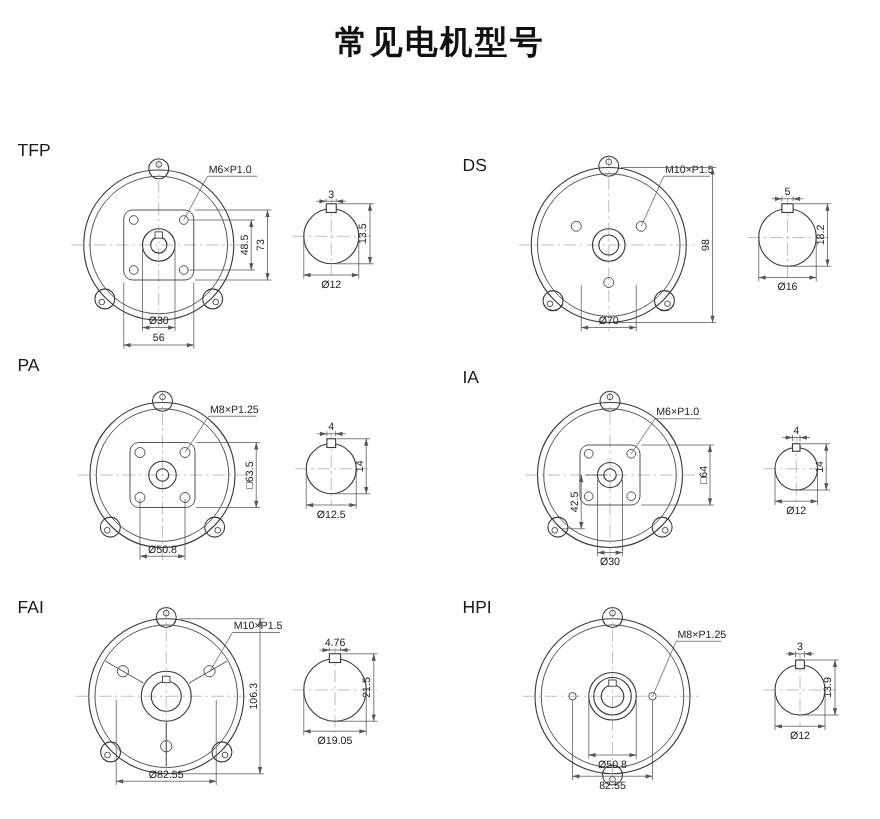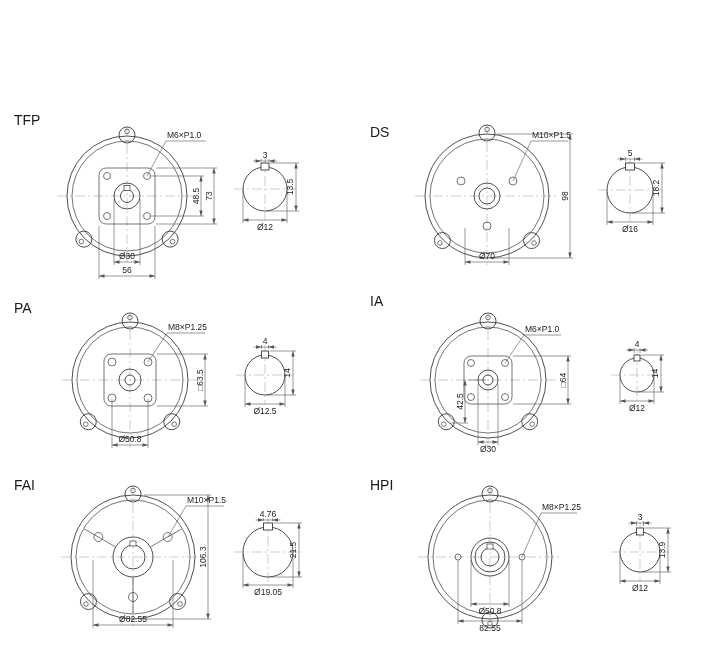--- a/index.html
+++ b/index.html
@@ -368,19 +368,20 @@
         <path d="M0 0 L-5.5 1.7 L-5.5 -1.7 Z" transform="translate(668 572) rotate(90)" class="arr"></path>
         <text x="665" y="550" class="dim-text" text-anchor="middle" transform="rotate(-90 665 550)">13.9</text>
         <line x1="620" y1="554" x2="620" y2="584" class="dim"></line>
         <line x1="660" y1="554" x2="660" y2="584" class="dim"></line>
         <line x1="620" y1="581" x2="660" y2="581" class="dim"></line>
         <path d="M0 0 L-5.5 1.7 L-5.5 -1.7 Z" transform="translate(620 581) rotate(180)" class="arr"></path>
         <path d="M0 0 L-5.5 1.7 L-5.5 -1.7 Z" transform="translate(660 581) rotate(0)" class="arr"></path>
         <text x="640" y="591" class="dim-text" text-anchor="middle">Ø12</text>
       </g>
     </svg>
+  <h1 class="title">常见电机型号</h1>
   <div class="cell-label" style="left:14px;top:112px">TFP</div>
   <div class="cell-label" style="left:370px;top:124px">DS</div>
-  <div class="cell-label" style="left:14px;top:300px">PA</div>
+  <div class="cell-label" style="left:14px;top:284px">PA</div>
   <div class="cell-label" style="left:370px;top:293px">IA</div>
   <div class="cell-label" style="left:14px;top:477px">FAI</div>
   <div class="cell-label" style="left:370px;top:477px">HPI</div>
 </div>
 
 </body></html>

